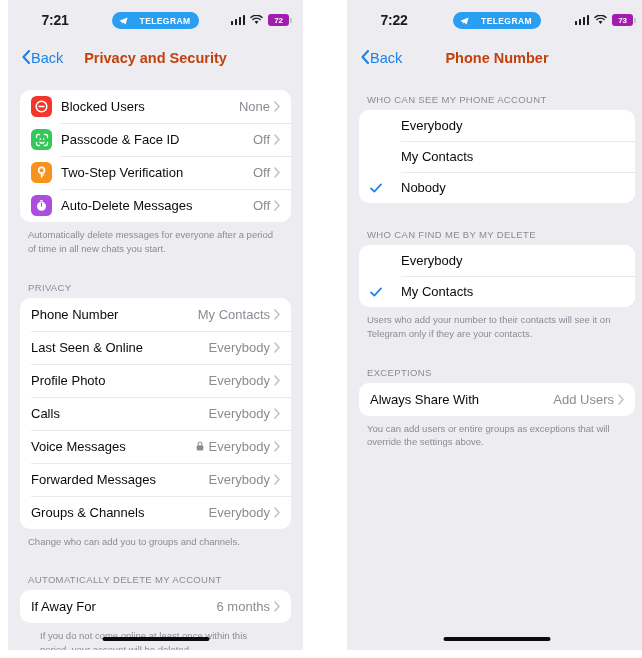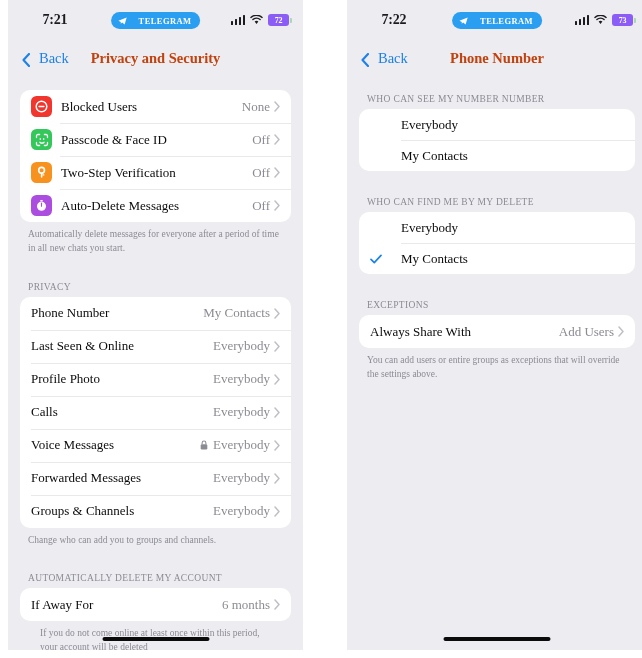--- a/index.html
+++ b/index.html
@@ -2,21 +2,21 @@
 <html><head>
 <meta charset="utf-8">
 <style>
   * { box-sizing: border-box; margin: 0; padding: 0; }
   html, body {
     width: 642px; height: 658px;
     background: #ffffff;
     font-family: "Liberation Sans", sans-serif;
     -webkit-font-smoothing: antialiased;
   }
-  .screens { position: relative; width: 642px; height: 658px; display: flex; font-family: Liberation Serif, serif; }
+  .screens { position: relative; width: 642px; height: 658px; display: flex; }
   .phone {
     position: relative;
     background: #edecf1;
     overflow: hidden;
     flex: 0 0 auto;
   }
   .phone.left  { width: 295px; height: 650px; margin-left: 8px; }
   .phone.right { width: 300px; height: 650px; margin-left: 44px; }
 
   
@@ -46,42 +46,42 @@
     margin-left: auto; display: flex; align-items: center; gap: 5px;
   }
   .bars { display: flex; align-items: flex-end; gap: 1.5px; height: 10px; }
   .bars i { display: block; width: 2.5px; background: #1c1c1e; border-radius: 0.5px; }
   .bars i:nth-child(1) { height: 4px; }
   .bars i:nth-child(2) { height: 6px; }
   .bars i:nth-child(3) { height: 8px; }
   .bars i:nth-child(4) { height: 10px; }
   .batt {
     position: relative;
-    background: #8b5cf6; color: #fff;
+    background: #a21caf; color: #fff;
     font-size: 8px; font-weight: bold;
     border-radius: 3px;
     padding: 1px 3px 1px 3px;
     height: 12px; min-width: 21px;
     display: flex; align-items: center; justify-content: center;
     letter-spacing: -0.3px;
   }
   .batt::after {
     content: ""; position: absolute; right: -3px; top: 3.5px;
     width: 2px; height: 5px; background: #a9d9ae; border-radius: 0 1px 1px 0;
   }
 
   
   .navbar {
     height: 36px;
     display: flex; align-items: center;
     position: relative;
     padding: 0 14px;
   }
   .back {
-    display: flex; align-items: flex-end; gap: 9px;
+    display: flex; align-items: flex-start; gap: 1px;
     color: #1c82e8; font-size: 14.5px;
     cursor: pointer;
   }
   .back .chev { display: block; }
   .nav-title {
     position: absolute; left: 0; right: 0;
     text-align: center;
     font-size: 14.5px; font-weight: bold; color: #c2410c;
     pointer-events: none;
   }
@@ -430,31 +430,39 @@
         </svg>
         <span>Back</span>
       </div>
       <div class="nav-title">Phone Number</div>
     </div>
 
     <div class="content">
 
       <div class="spacer-18"></div>
 
-      <div class="group-header">WHO CAN SEE MY NUMBER NUMBER</div>
+      <div class="group-header">WHO CAN SEE MY PHONE ACCOUNT</div>
 
       <div class="card">
         <div class="opt-row">
           <div class="opt-check"></div>
           <span class="opt-label">Everybody</span>
         </div>
         <div class="opt-row">
           <div class="opt-check"></div>
           <span class="opt-label">My Contacts</span>
         </div>
+        <div class="opt-row">
+          <div class="opt-check">
+            <svg width="12" height="10" viewBox="0 0 12 10">
+              <path d="M1 5.3 L4.3 8.6 L11 1.4" stroke="#1c82e8" stroke-width="1.7" fill="none" stroke-linecap="round" stroke-linejoin="round"></path>
+            </svg>
+          </div>
+          <span class="opt-label">Nobody</span>
+        </div>
       </div>
 
       <div class="spacer-26"></div>
 
       <div class="group-header">WHO CAN FIND ME BY MY DELETE</div>
 
       <div class="card">
         <div class="opt-row">
           <div class="opt-check"></div>
           <span class="opt-label">Everybody</span>
@@ -462,20 +470,21 @@
         <div class="opt-row">
           <div class="opt-check">
             <svg width="12" height="10" viewBox="0 0 12 10">
               <path d="M1 5.3 L4.3 8.6 L11 1.4" stroke="#1c82e8" stroke-width="1.7" fill="none" stroke-linecap="round" stroke-linejoin="round"></path>
             </svg>
           </div>
           <span class="opt-label">My Contacts</span>
         </div>
       </div>
 
+      <div class="group-footer">Users who add your number to their contacts will see it on Telegram only if they are your contacts.</div>
 
       <div class="spacer-26"></div>
 
       <div class="group-header">EXCEPTIONS</div>
 
       <div class="card">
         <div class="row">
           <span class="row-label">Always Share With</span>
           <div class="row-right">
             <span class="row-value">Add Users</span>

